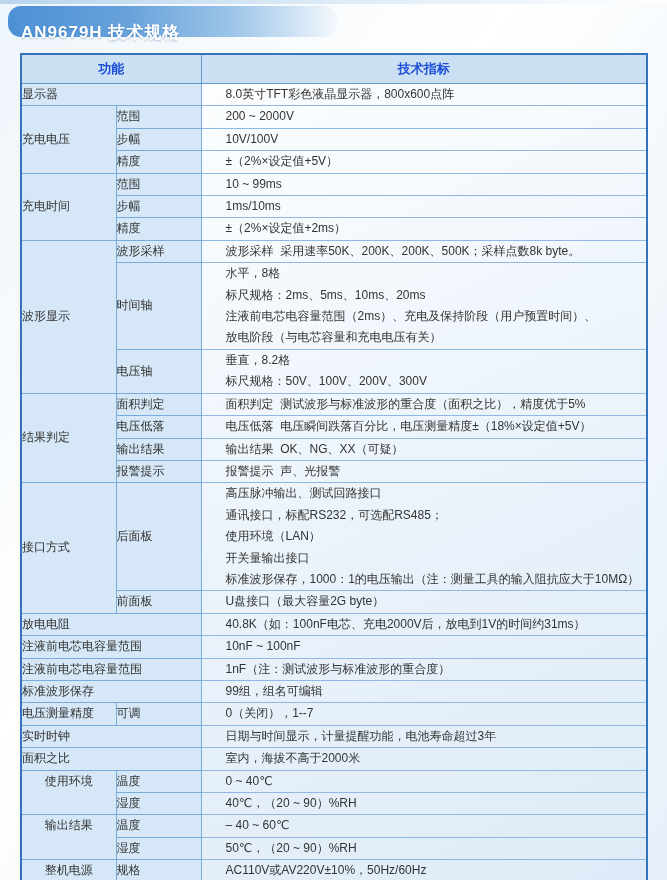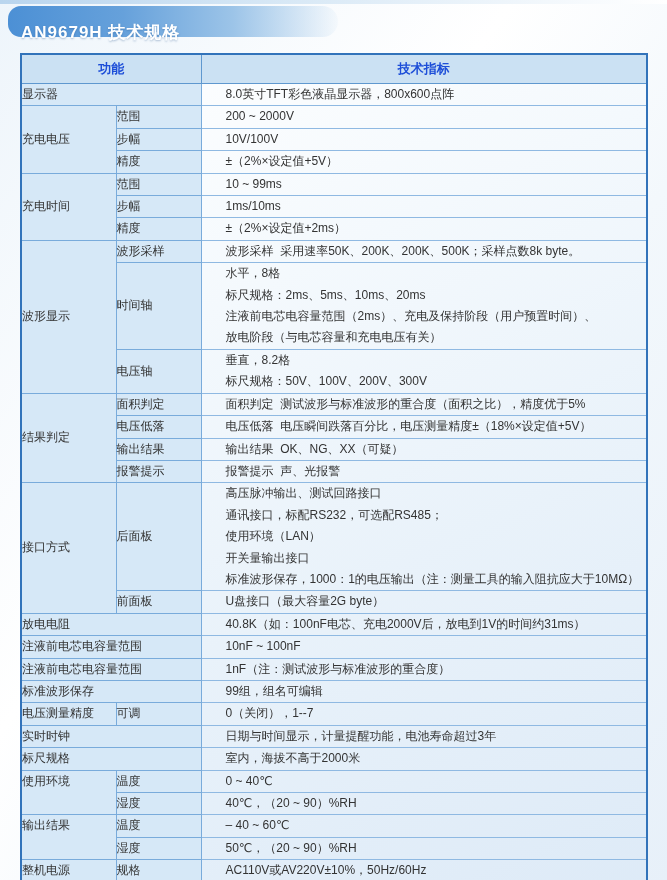--- a/index.html
+++ b/index.html
@@ -70,21 +70,21 @@
     color: #333333;
     padding: 0;
     vertical-align: middle;
     border: 1px solid #79abdb;
   }
   td.label, td.sub {
     background: #d6e8f7;
     height: 20px;
     line-height: 21.4px;
   }
-  td.label.top { vertical-align: top; }
+  td.label.top { vertical-align: top; text-align: center; }
   td.value {
     background: transparent;
     padding-left: 24px;
     border-color: #8fb9e2;
     height: 20px;
   }
   td.value .vline {
     line-height: 21.4px;
     white-space: pre-wrap;
   }
@@ -251,21 +251,21 @@
           <div class="vline">0（关闭），1--7</div>
         </td>
       </tr>
       <tr>
         <td class="label" colspan="2">实时时钟</td>
         <td class="value">
           <div class="vline">日期与时间显示，计量提醒功能，电池寿命超过3年</div>
         </td>
       </tr>
       <tr>
-        <td class="label" colspan="2">标尺规格</td>
+        <td class="label" colspan="2">面积之比</td>
         <td class="value">
           <div class="vline">室内，海拔不高于2000米</div>
         </td>
       </tr>
       <tr>
         <td class="label top" rowspan="2">使用环境</td>
         <td class="sub">温度</td>
         <td class="value">
           <div class="vline">0 ~ 40℃</div>
         </td>

